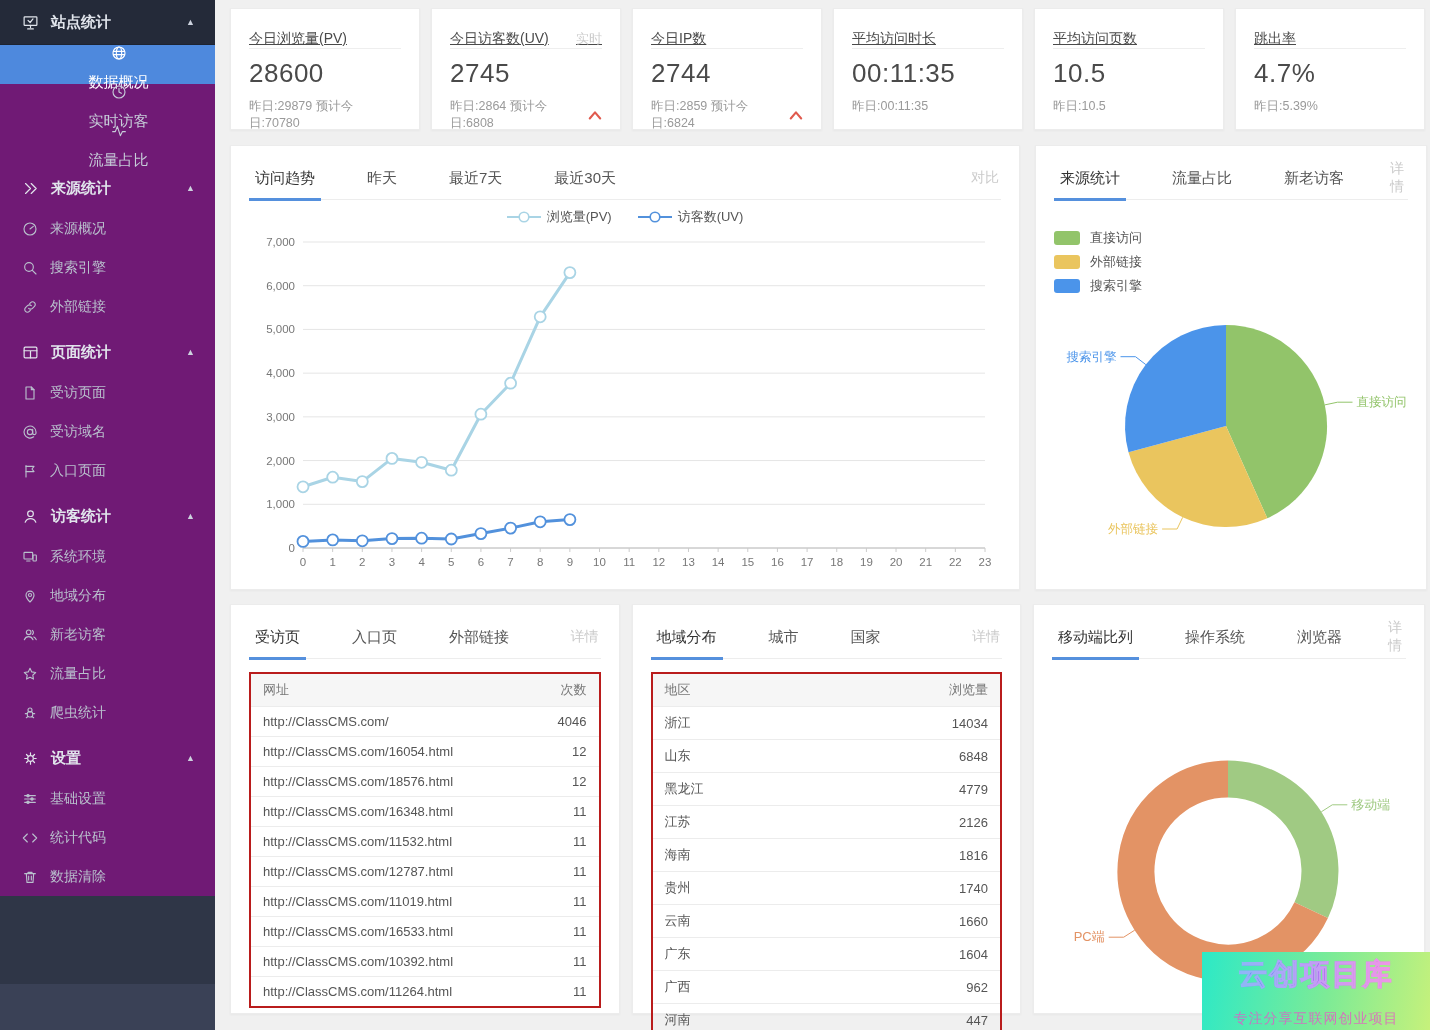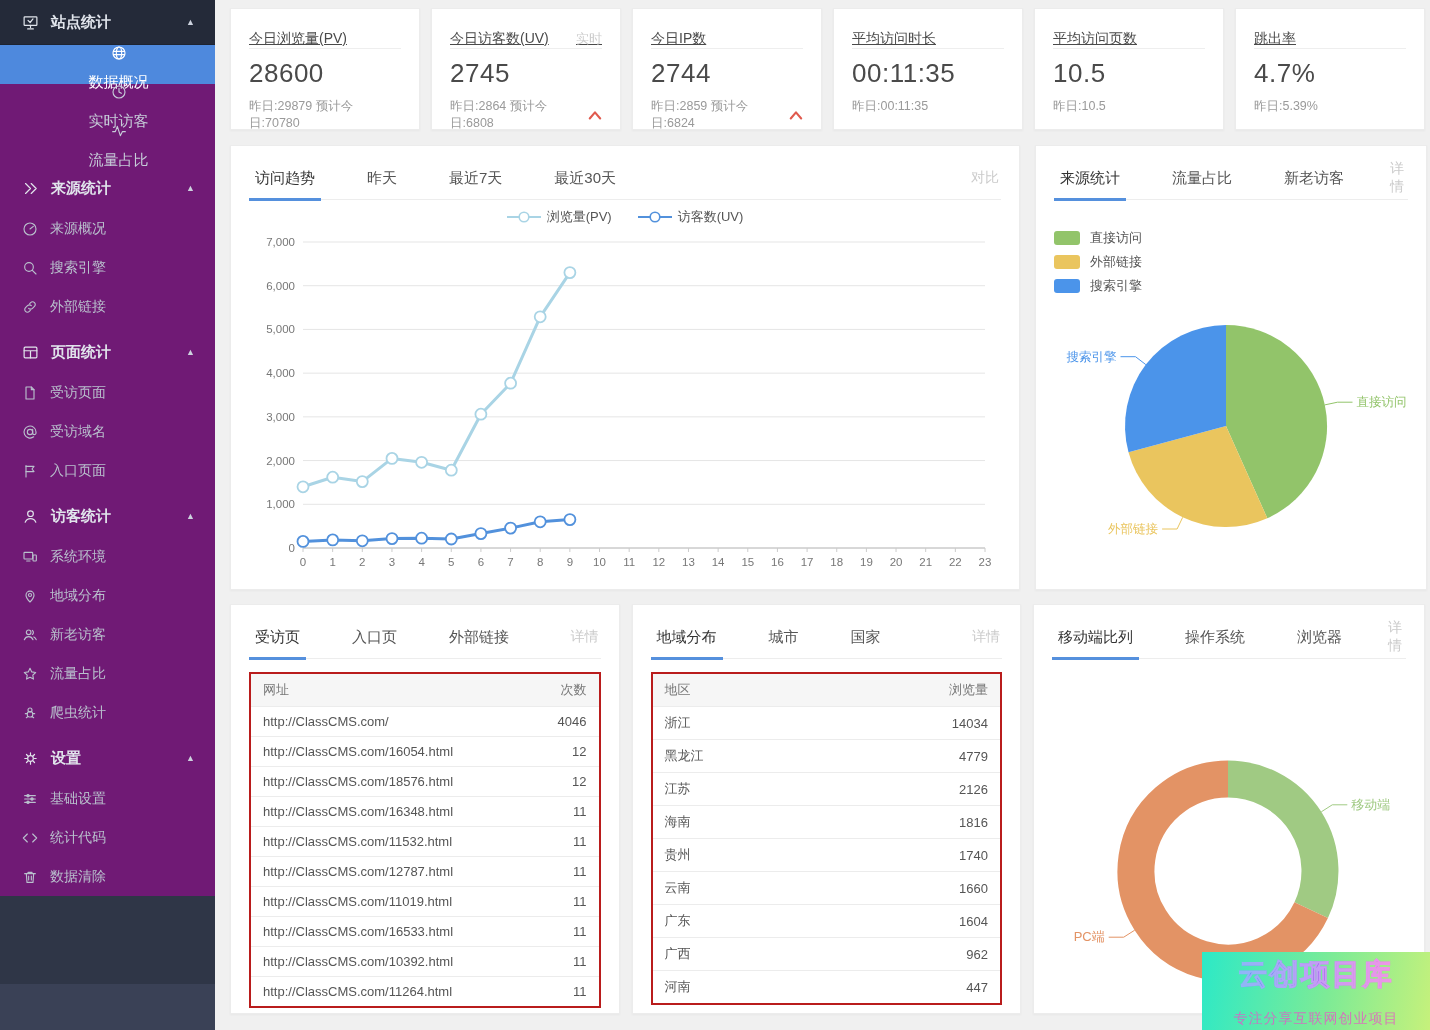--- a/index.html
+++ b/index.html
@@ -586,20 +586,24 @@
                 <th>地区</th>
                 <th>浏览量</th>
               </tr>
             </thead>
           <tbody>
               <tr>
                 <td>浙江</td>
                 <td>14034</td>
               </tr>
               <tr>
+                <td>山东</td>
+                <td>6848</td>
+              </tr>
+              <tr>
                 <td>黑龙江</td>
                 <td>4779</td>
               </tr>
               <tr>
                 <td>江苏</td>
                 <td>2126</td>
               </tr>
               <tr>
                 <td>海南</td>
                 <td>1816</td>

